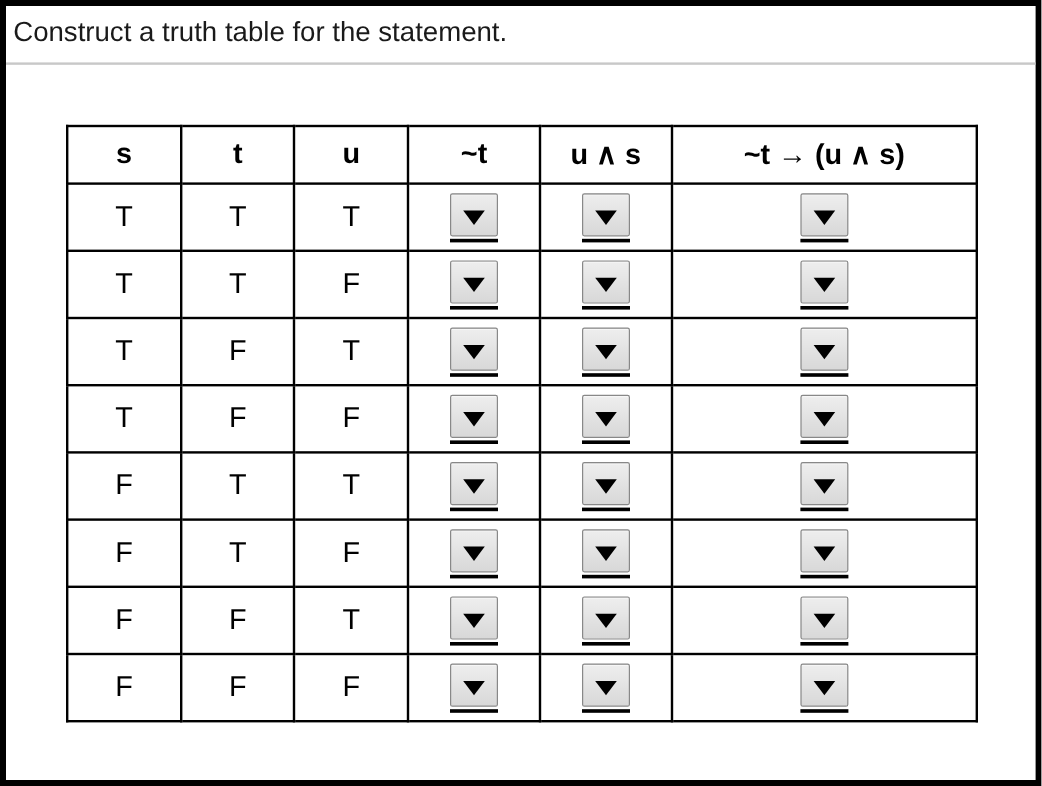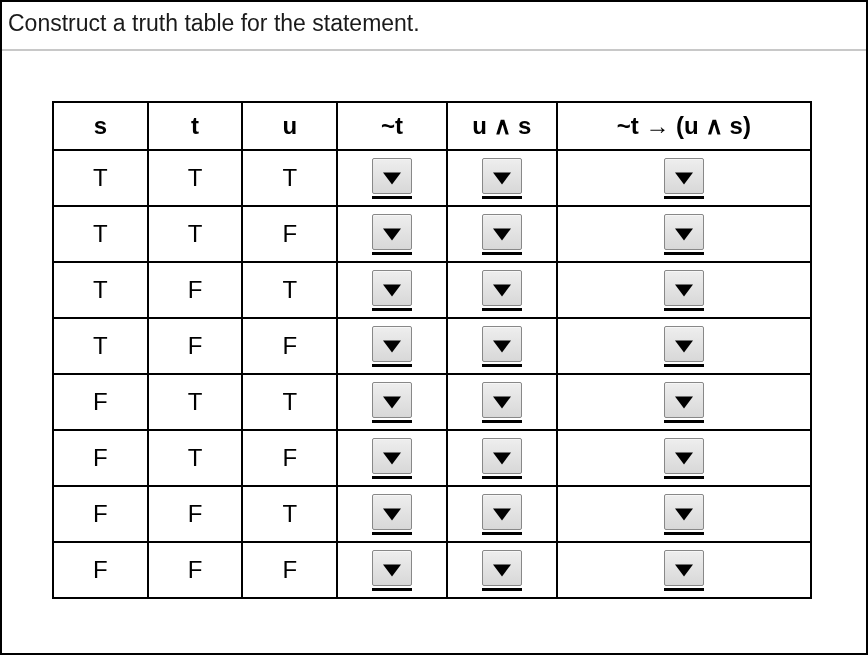--- a/index.html
+++ b/index.html
@@ -9,21 +9,21 @@
     }
     body {
       font-family: Arial, Helvetica, sans-serif;
       background: #f5f5f5;
       width: 868px;
       height: 655px;
       overflow: hidden;
     }
     .container {
       background: #ffffff;
-      border: 2px solid #000000;
+      border: 5px solid #000000;
       width: 100%;
       height: 100%;
     }
     .instruction {
       font-size: 23px;
       color: #1a1a1a;
       padding: 8px 6px 12px 6px;
       border-bottom: 2px solid #c8c8c8;
     }
     .table-wrapper {

